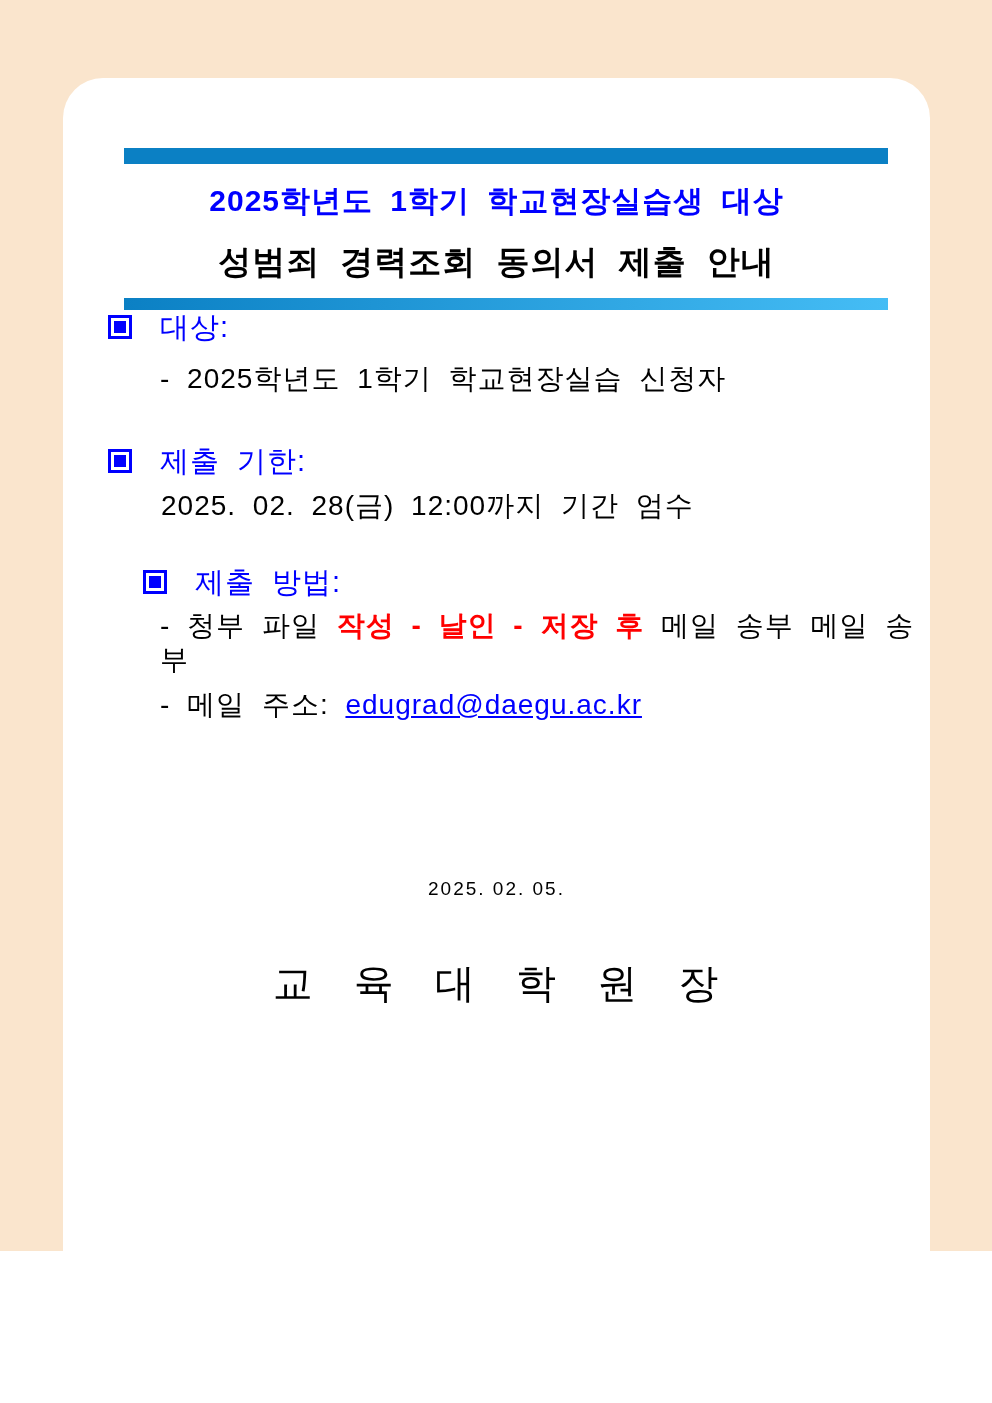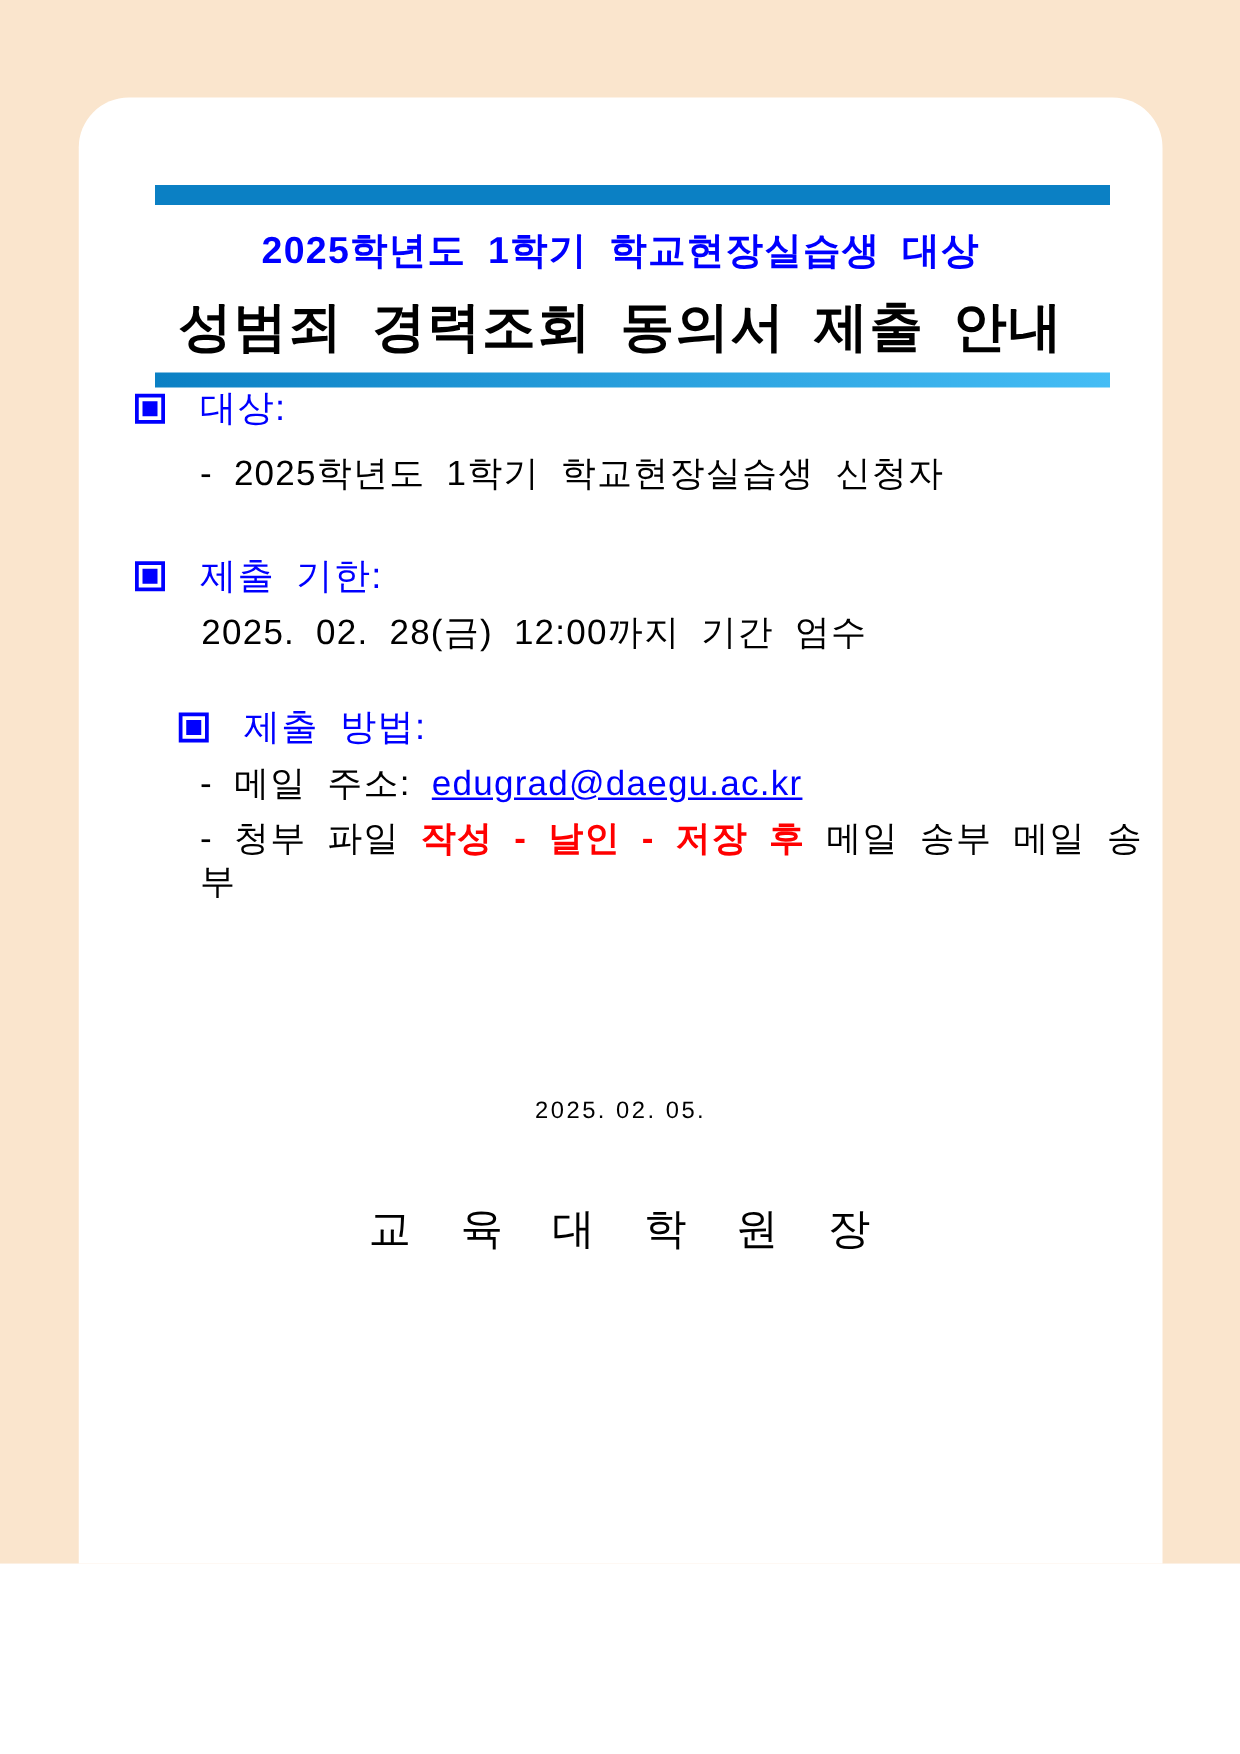--- a/index.html
+++ b/index.html
@@ -35,21 +35,21 @@
     font-size: 30px;
     line-height: 38px;
     font-weight: bold;
     letter-spacing: 1px;
     word-spacing: 8px;
     color: var(--accent-blue, #0000ff);
   }
   .title {
     margin-top: 16px;
     text-align: center;
-    font-size: 43px;
+    font-size: 33px;
     line-height: 52px;
     font-weight: 800;
     letter-spacing: 1px;
     word-spacing: 10px;
     color: var(--text-black, #000000);
   }
   .bar-bottom {
     margin: 10px 0 0 61px;
     width: 764px;
     height: 12px;
@@ -120,21 +120,21 @@
     margin-top: 149px;
     text-align: center;
     font-size: 19px;
     line-height: 36px;
     letter-spacing: 2px;
     color: var(--text-black, #000000);
   }
   .signature {
     margin-top: 54px;
     text-align: center;
-    font-size: 34px;
+    font-size: 40px;
     line-height: 44px;
     letter-spacing: 2px;
     word-spacing: 26px;
     color: var(--text-black, #000000);
   }
 </style>
 </head>
 <body>
 
 <div class="page">
@@ -148,42 +148,42 @@
 
     <div class="bar-bottom"></div>
 
     <div class="section sec-1">
       <div class="sec-heading">
         <span class="bullet">
             <span class="bullet-inner"></span>
           </span>
         <span>대상:</span>
       </div>
-      <div class="line">- 2025학년도 1학기 학교현장실습생 신청자</div>
+      <div class="line">- 2025학년도 1학기 학교현장실습 신청자</div>
     </div>
 
     <div class="section sec-2">
       <div class="sec-heading">
         <span class="bullet">
             <span class="bullet-inner"></span>
           </span>
         <span>제출 기한:</span>
       </div>
       <div class="line no-dash">2025. 02. 28(금) 12:00까지 기간 엄수</div>
     </div>
 
     <div class="section sec-3">
       <div class="sec-heading indent-more">
         <span class="bullet">
             <span class="bullet-inner"></span>
           </span>
         <span>제출 방법:</span>
       </div>
+      <div class="line line-a"><span>- 청부 파일 </span><span class="red-strong">작성 - 날인 - 저장 후</span><span> 메일 송부 메일 송부</span></div>
       <div class="line line-b"><span>- 메일 주소: </span><a class="email">edugrad@daegu.ac.kr</a></div>
-      <div class="line line-a"><span>- 청부 파일 </span><span class="red-strong">작성 - 날인 - 저장 후</span><span> 메일 송부 메일 송부</span></div>
     </div>
 
 
     <div class="issue-date">2025. 02. 05.</div>
 
     <div class="signature">교 육 대 학 원 장</div>
 
   </div>
 </div>
 

